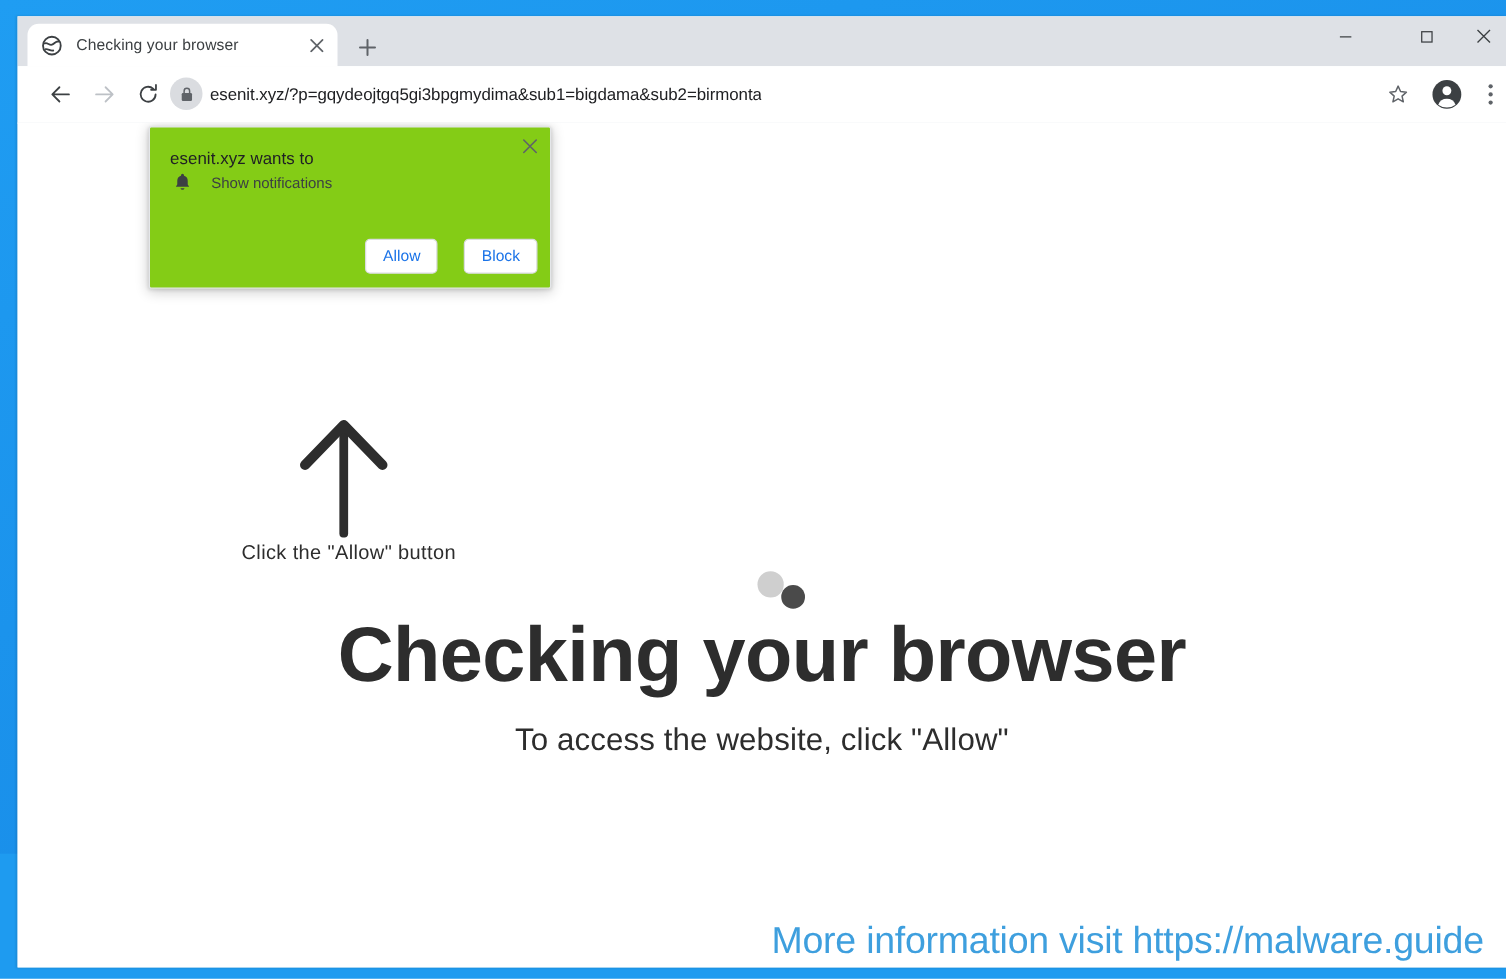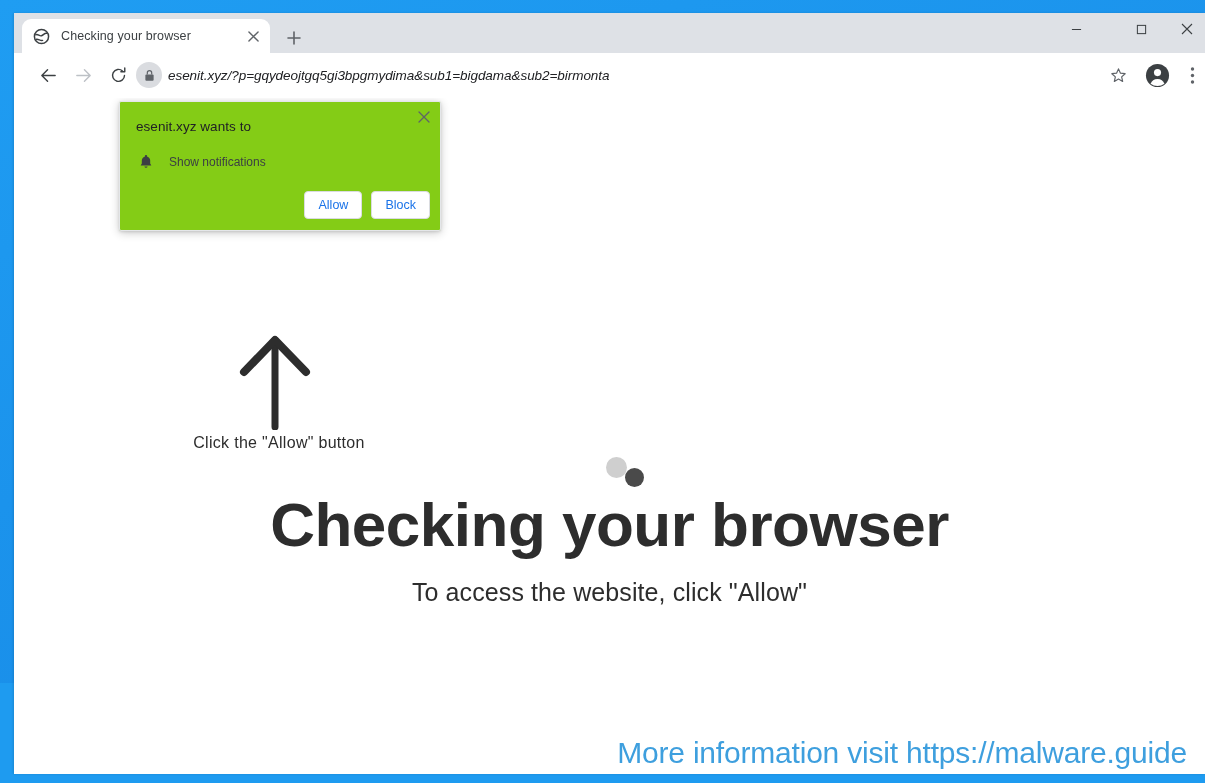--- a/index.html
+++ b/index.html
@@ -130,21 +130,20 @@
   #nav-reload  { left: 88px; color: #3c4043; }
 
   #omnibox {
     position: absolute;
     left: 122px;
     top: 8px;
     width: 952px;
     height: 28px;
     display: flex;
     align-items: center;
-    font-style: italic;
   }
   #site-lock {
     width: 26px; height: 26px;
     flex: 0 0 26px;
     border-radius: 50%;
     background: #dadce0;
     display: flex;
     align-items: center;
     justify-content: center;
     margin-right: 6px;
@@ -207,41 +206,41 @@
     position: absolute;
     left: 16px;
     top: 17px;
     font-size: 13.5px;
     color: #202124;
     letter-spacing: .05px;
   }
   #permission-row {
     position: absolute;
     left: 17px;
-    top: 51px;
+    top: 35px;
     display: flex;
     align-items: center;
   }
   #bell-icon {
     width: 18px; height: 18px;
     flex: 0 0 18px;
     margin-right: 14px;
     color: #3c4043;
     display: block;
   }
   #permission-item-label {
     font-size: 12px;
     color: #3c4043;
   }
   #permission-actions {
     position: absolute;
     right: 10px;
     bottom: 11px;
     display: flex;
-    gap: 9px;
+    gap: 21px;
   }
   .perm-btn {
     min-width: 58px;
     height: 28px;
     padding: 0 13px;
     border: 1px solid #dadce0;
     border-radius: 4px;
     background: #ffffff;
     color: #1a73e8;
     font-size: 12.5px;

